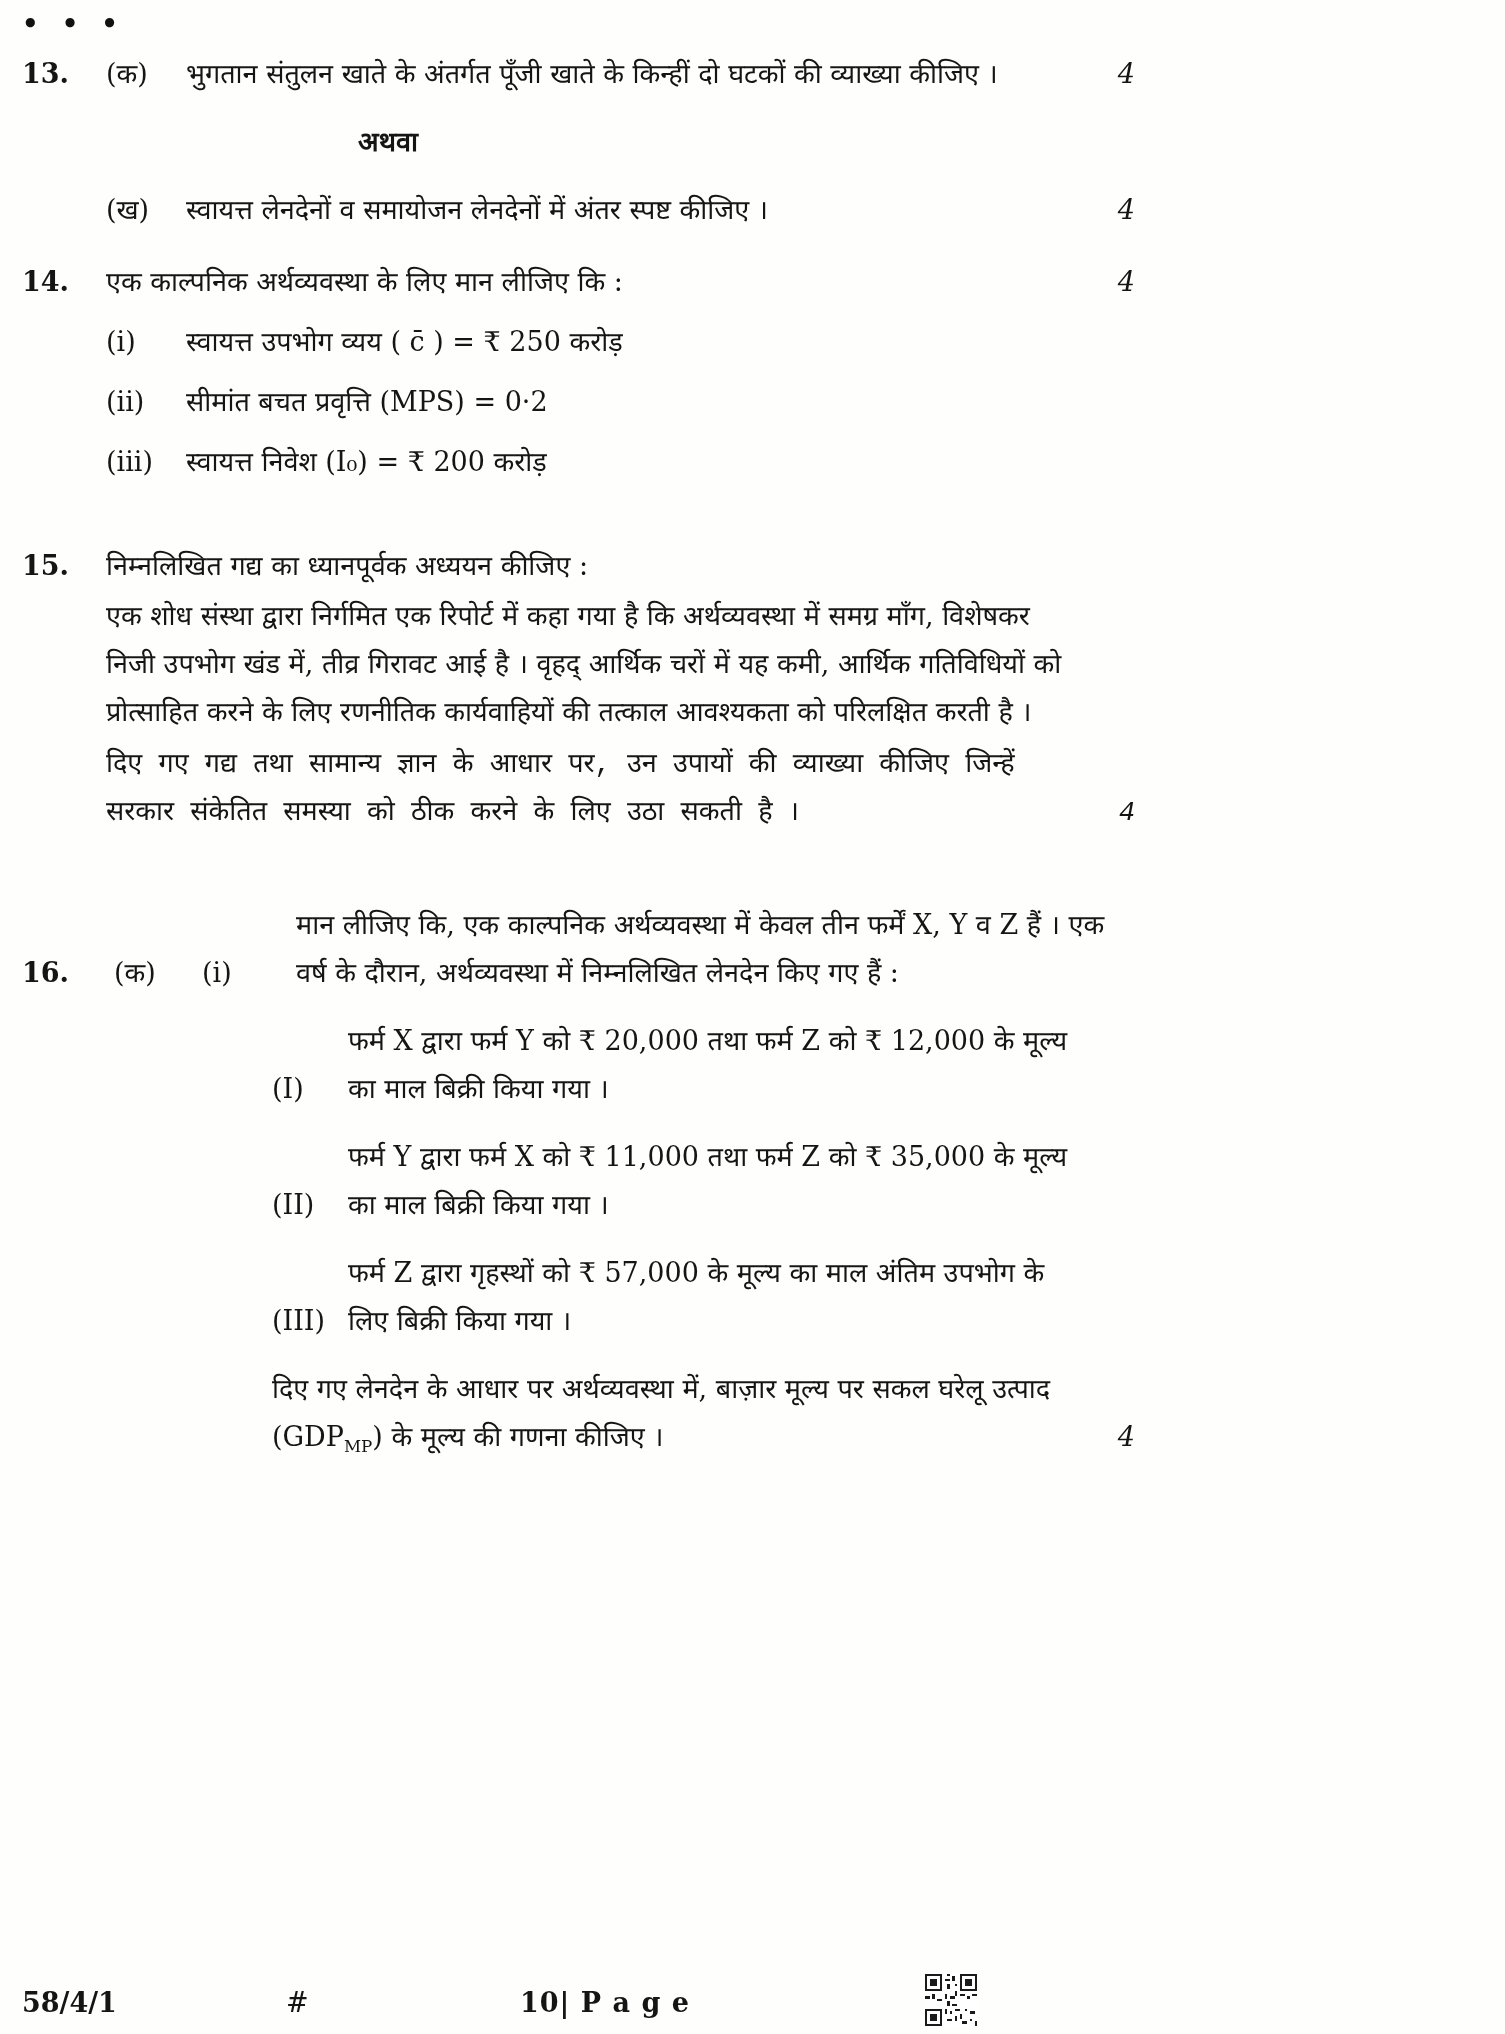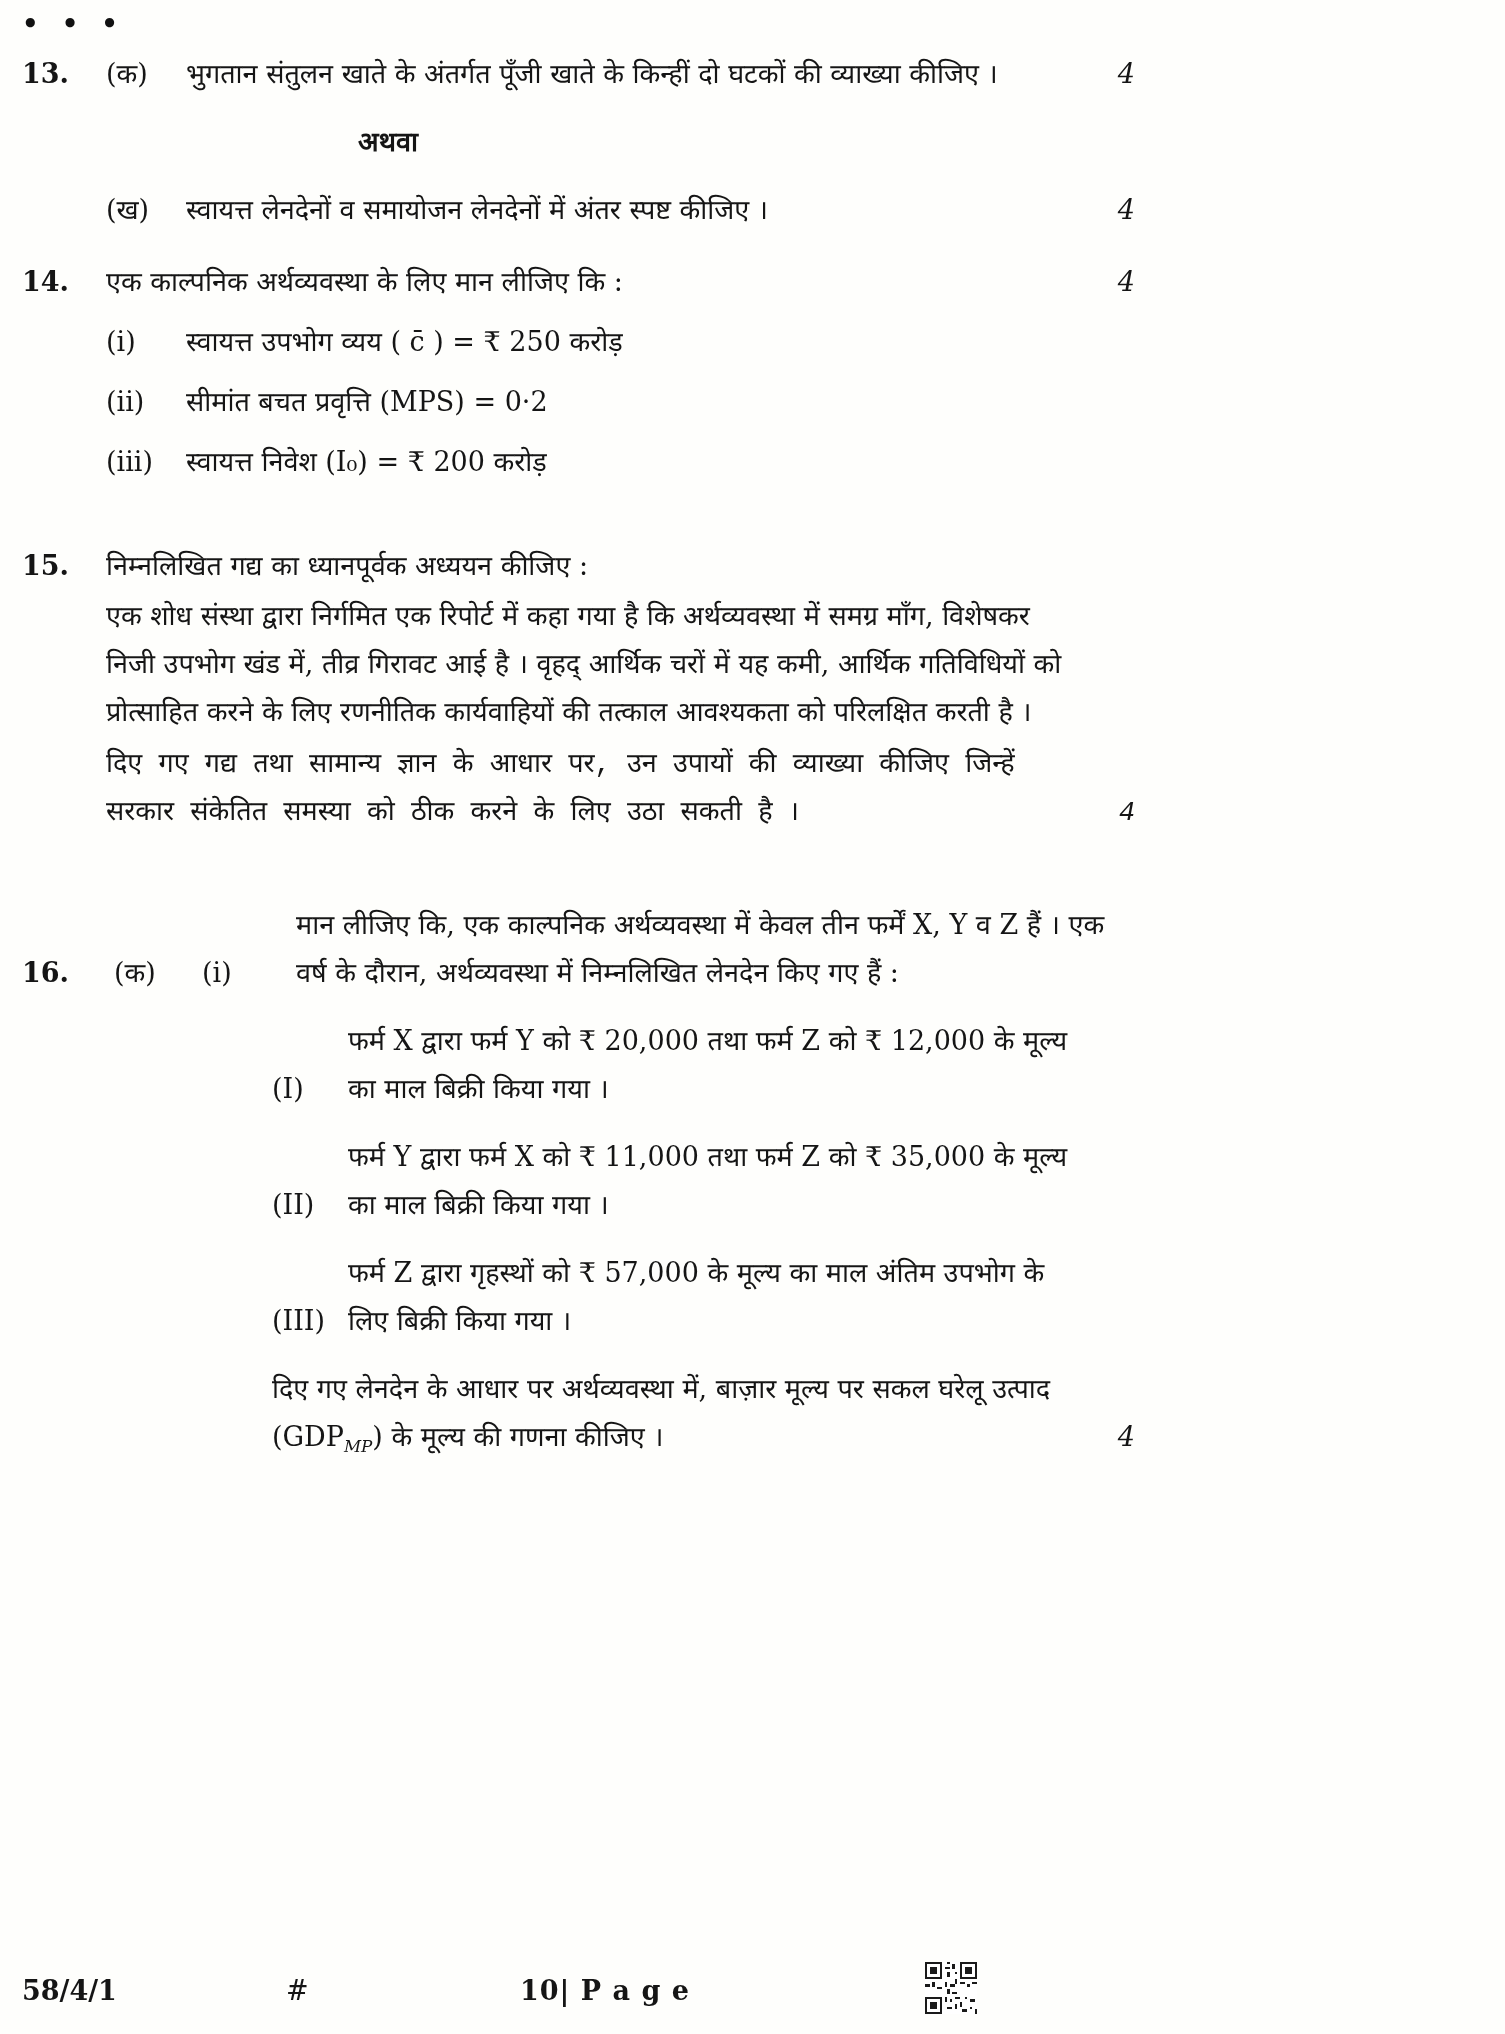--- a/index.html
+++ b/index.html
@@ -59,23 +59,23 @@
   .q14-item { margin-top: 12px; }
   .q14-close{ margin-top: 16px; }
   .q15      { margin-top: 56px; }
   .q15-para { margin-top: 2px; }
   .q15-close{ margin-top: 5px; margin-left: 84px; font-family: Liberation Mono, monospace; }
   .q15-close .txt { margin-right: 0; }
   .q16      { margin-top: 64px; gap: 8px; }
   .q16-trans{ margin-top: 20px; margin-left: 250px; }
   .q16-close{ margin-top: 20px; margin-left: 250px; }
 
-  sub { font-size: 0.62em; line-height: 0; font-style: italic; }
-
-  .footer { position: absolute; left: 0; bottom: 12px; width: 100%; height: 72px; }
+  sub { font-size: 0.62em; line-height: 0; }
+
+  .footer { position: absolute; left: 0; bottom: 0; width: 100%; height: 72px; }
   .paper-code { position: absolute; left: 22px;  bottom: 16px; font-weight: bold; }
   .hash       { position: absolute; left: 286px; bottom: 16px; }
   .page-label { position: absolute; left: 520px; bottom: 16px; font-weight: bold; letter-spacing: 1px; }
   .qr         { position: absolute; left: 925px; bottom: 8px; width: 52px; height: 52px; }
 </style>
 </head>
 <body>
 
 <div class="page">
 

